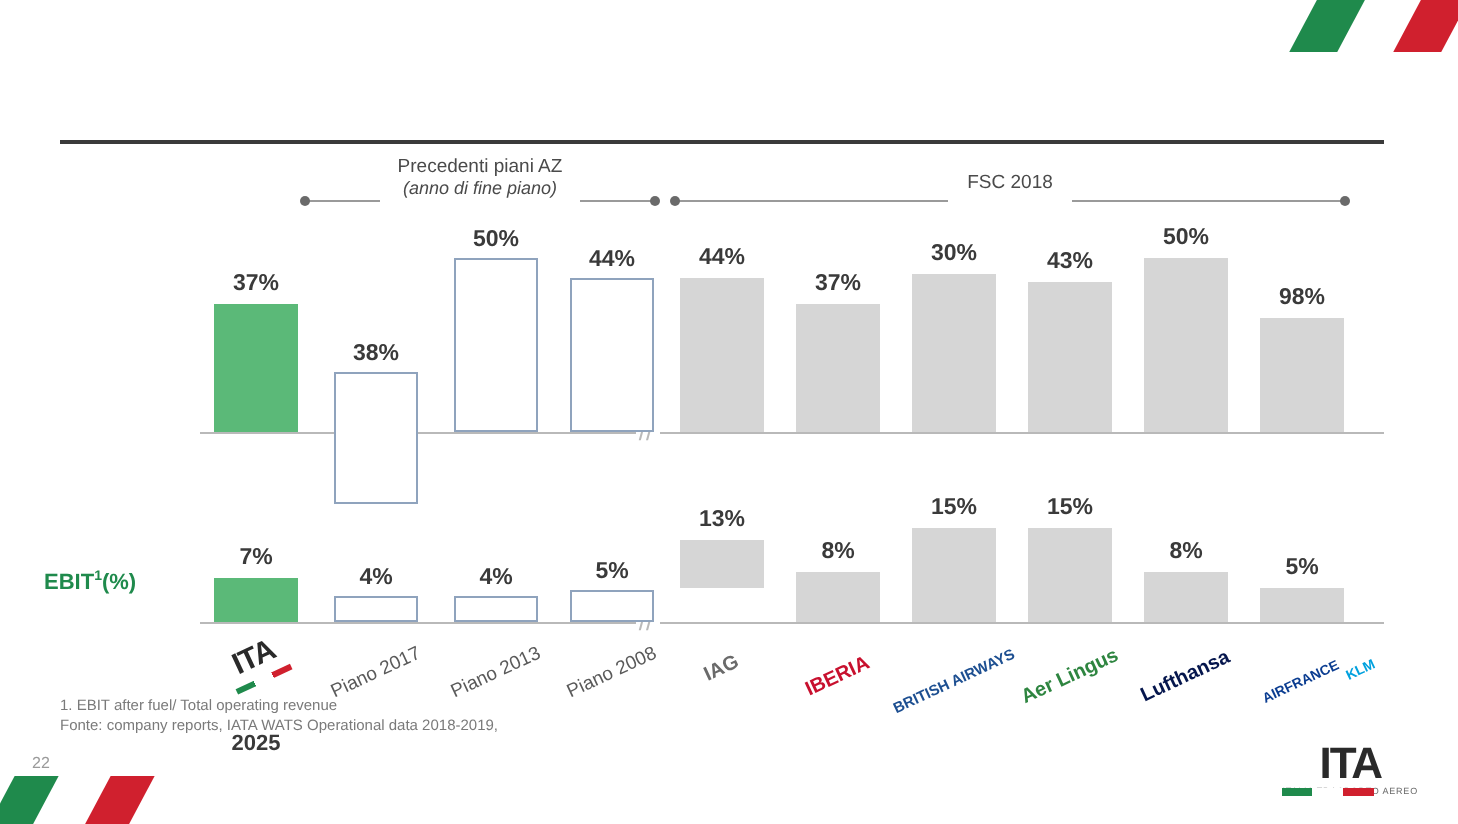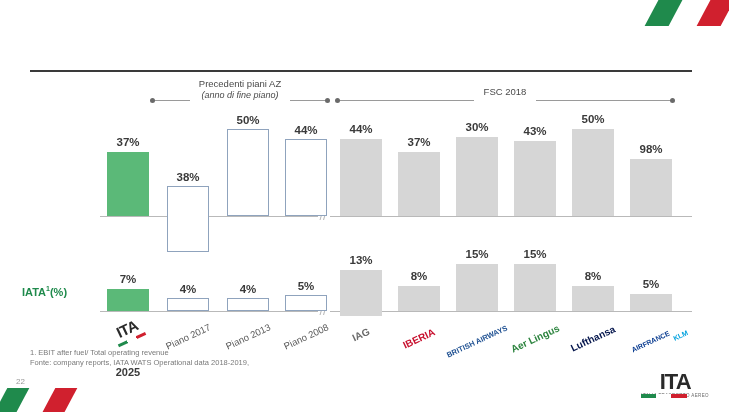--- a/index.html
+++ b/index.html
@@ -380,41 +380,41 @@
       <div class="bar grey" style="left:572px; width:42px; top:17px; height:87px;">
         <div class="val">50%</div>
       </div>
       <div class="bar grey" style="left:630px; width:42px; top:47px; height:57px;">
         <div class="val">98%</div>
       </div>
     </div>
 
     <div class="panel panel-2">
       <div class="row-label">
-        <span>IATA</span><sup>1</sup><span>(%)</span>
+        <span>EBIT</span><sup>1</sup><span>(%)</span>
       </div>
 
       <div class="baseline bl-a"></div>
       <div class="baseline bl-b"></div>
       <div class="axis-break">//</div>
 
       <div class="bar filled" style="left:107px; width:42px; top:57px; height:22px;">
         <div class="val">7%</div>
       </div>
       <div class="bar outline" style="left:167px; width:42px; top:66px; height:13px;">
         <div class="val">4%</div>
       </div>
       <div class="bar outline" style="left:227px; width:42px; top:66px; height:13px;">
         <div class="val">4%</div>
       </div>
       <div class="bar outline" style="left:285px; width:42px; top:63px; height:16px;">
         <div class="val">5%</div>
       </div>
 
-      <div class="bar grey" style="left:340px; width:42px; top:38px; height:46px;">
+      <div class="bar grey" style="left:340px; width:42px; top:38px; height:24px;">
         <div class="val">13%</div>
       </div>
       <div class="bar grey" style="left:398px; width:42px; top:54px; height:25px;">
         <div class="val">8%</div>
       </div>
       <div class="bar grey" style="left:456px; width:42px; top:32px; height:47px;">
         <div class="val">15%</div>
       </div>
       <div class="bar grey" style="left:514px; width:42px; top:32px; height:47px;">
         <div class="val">15%</div>

